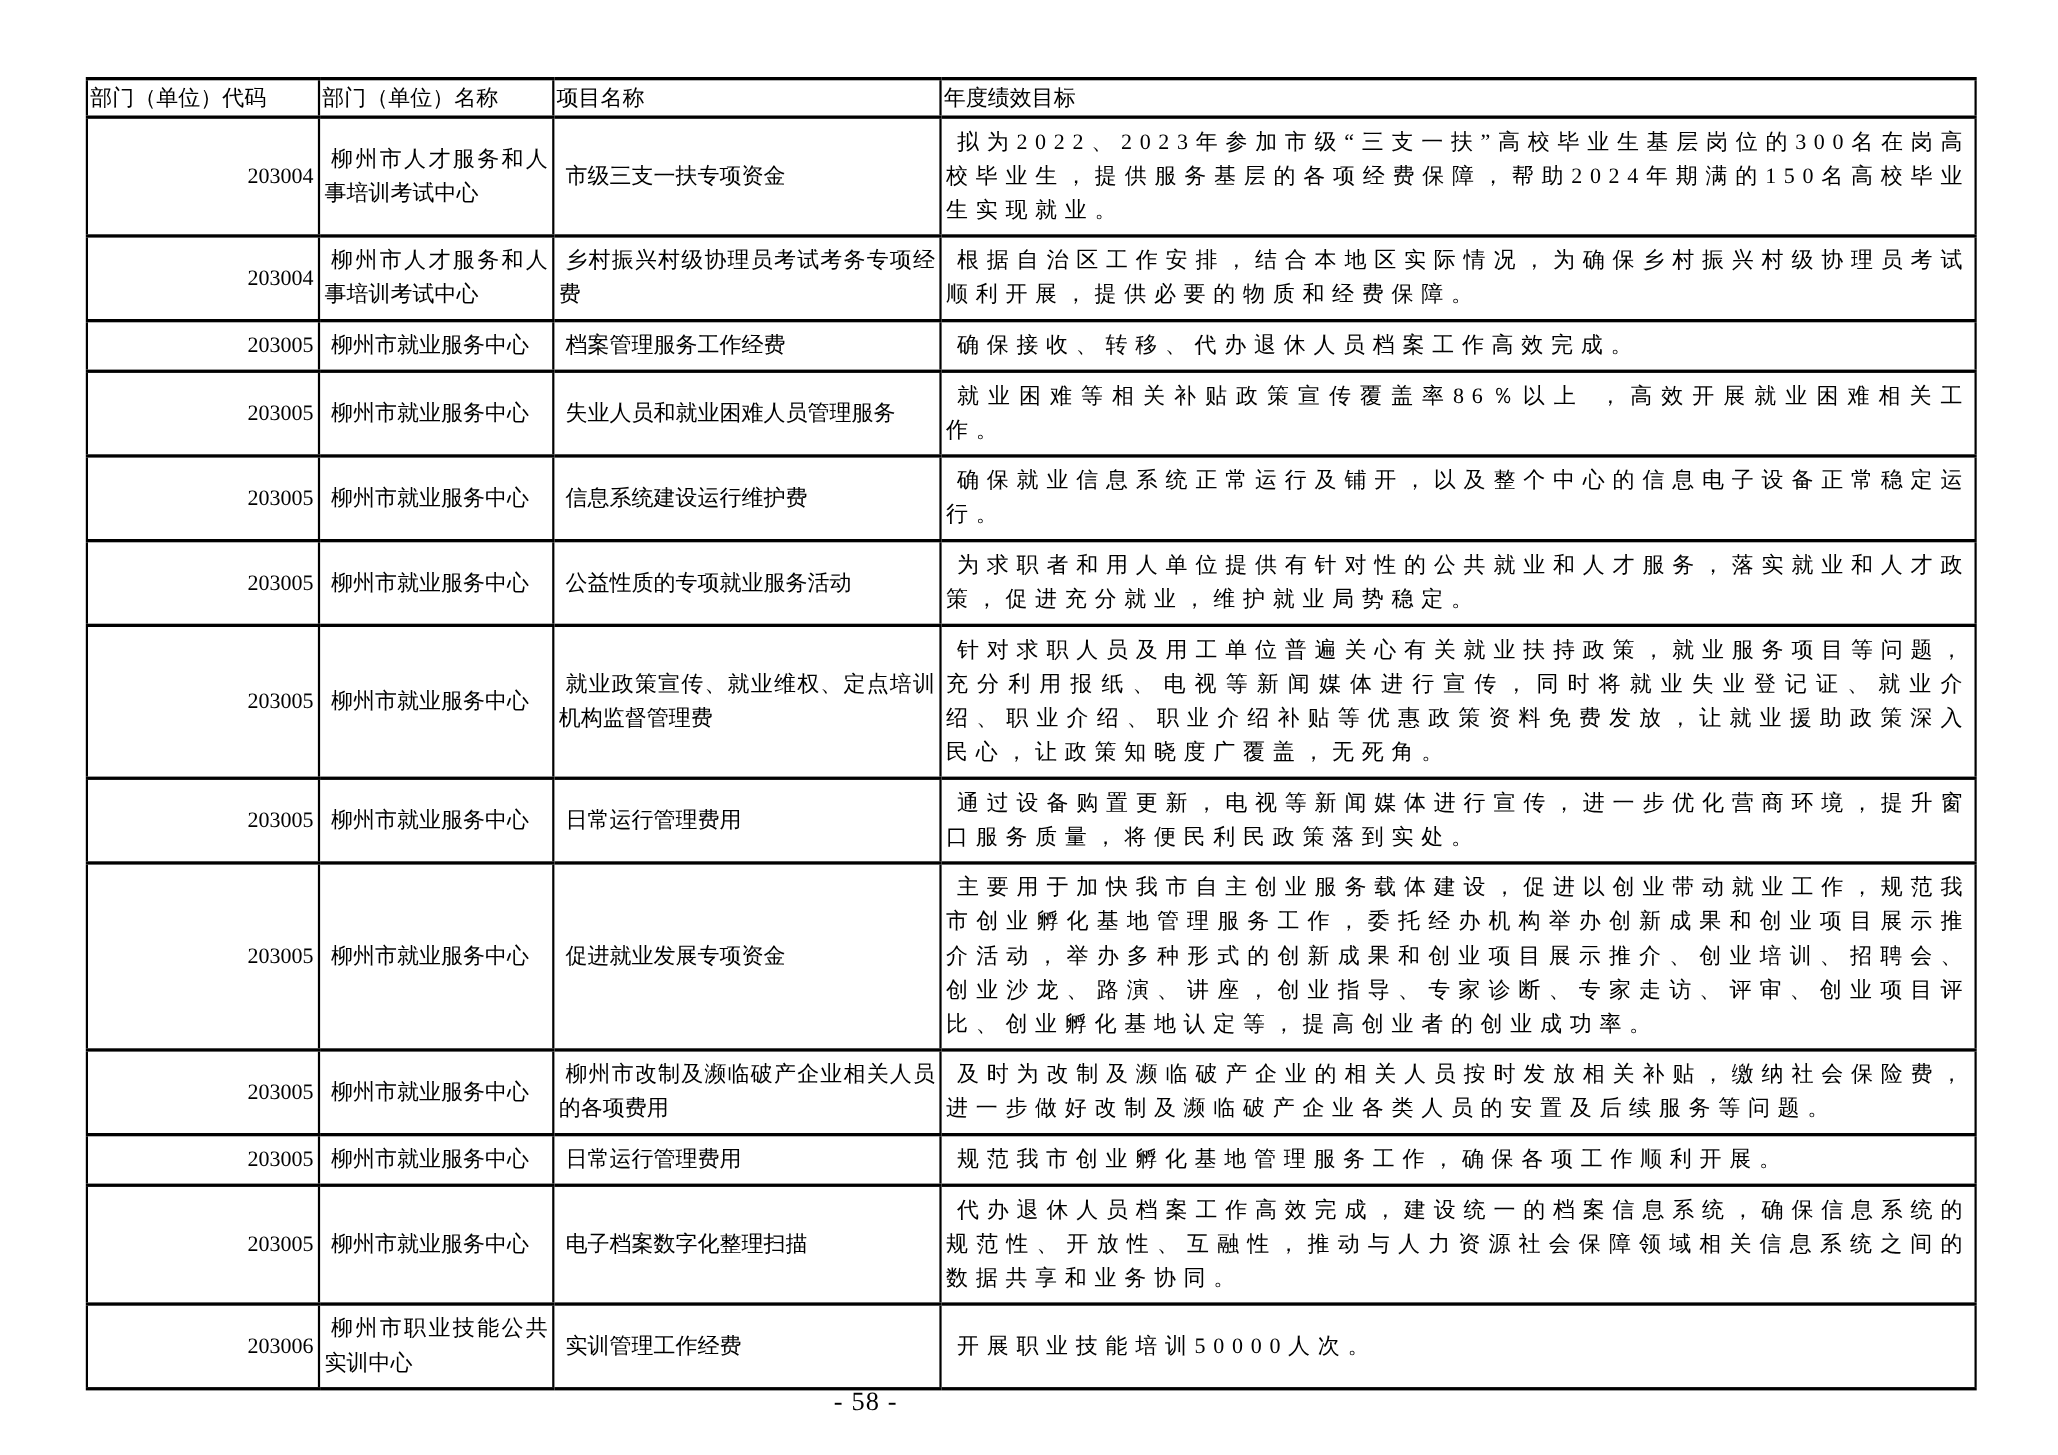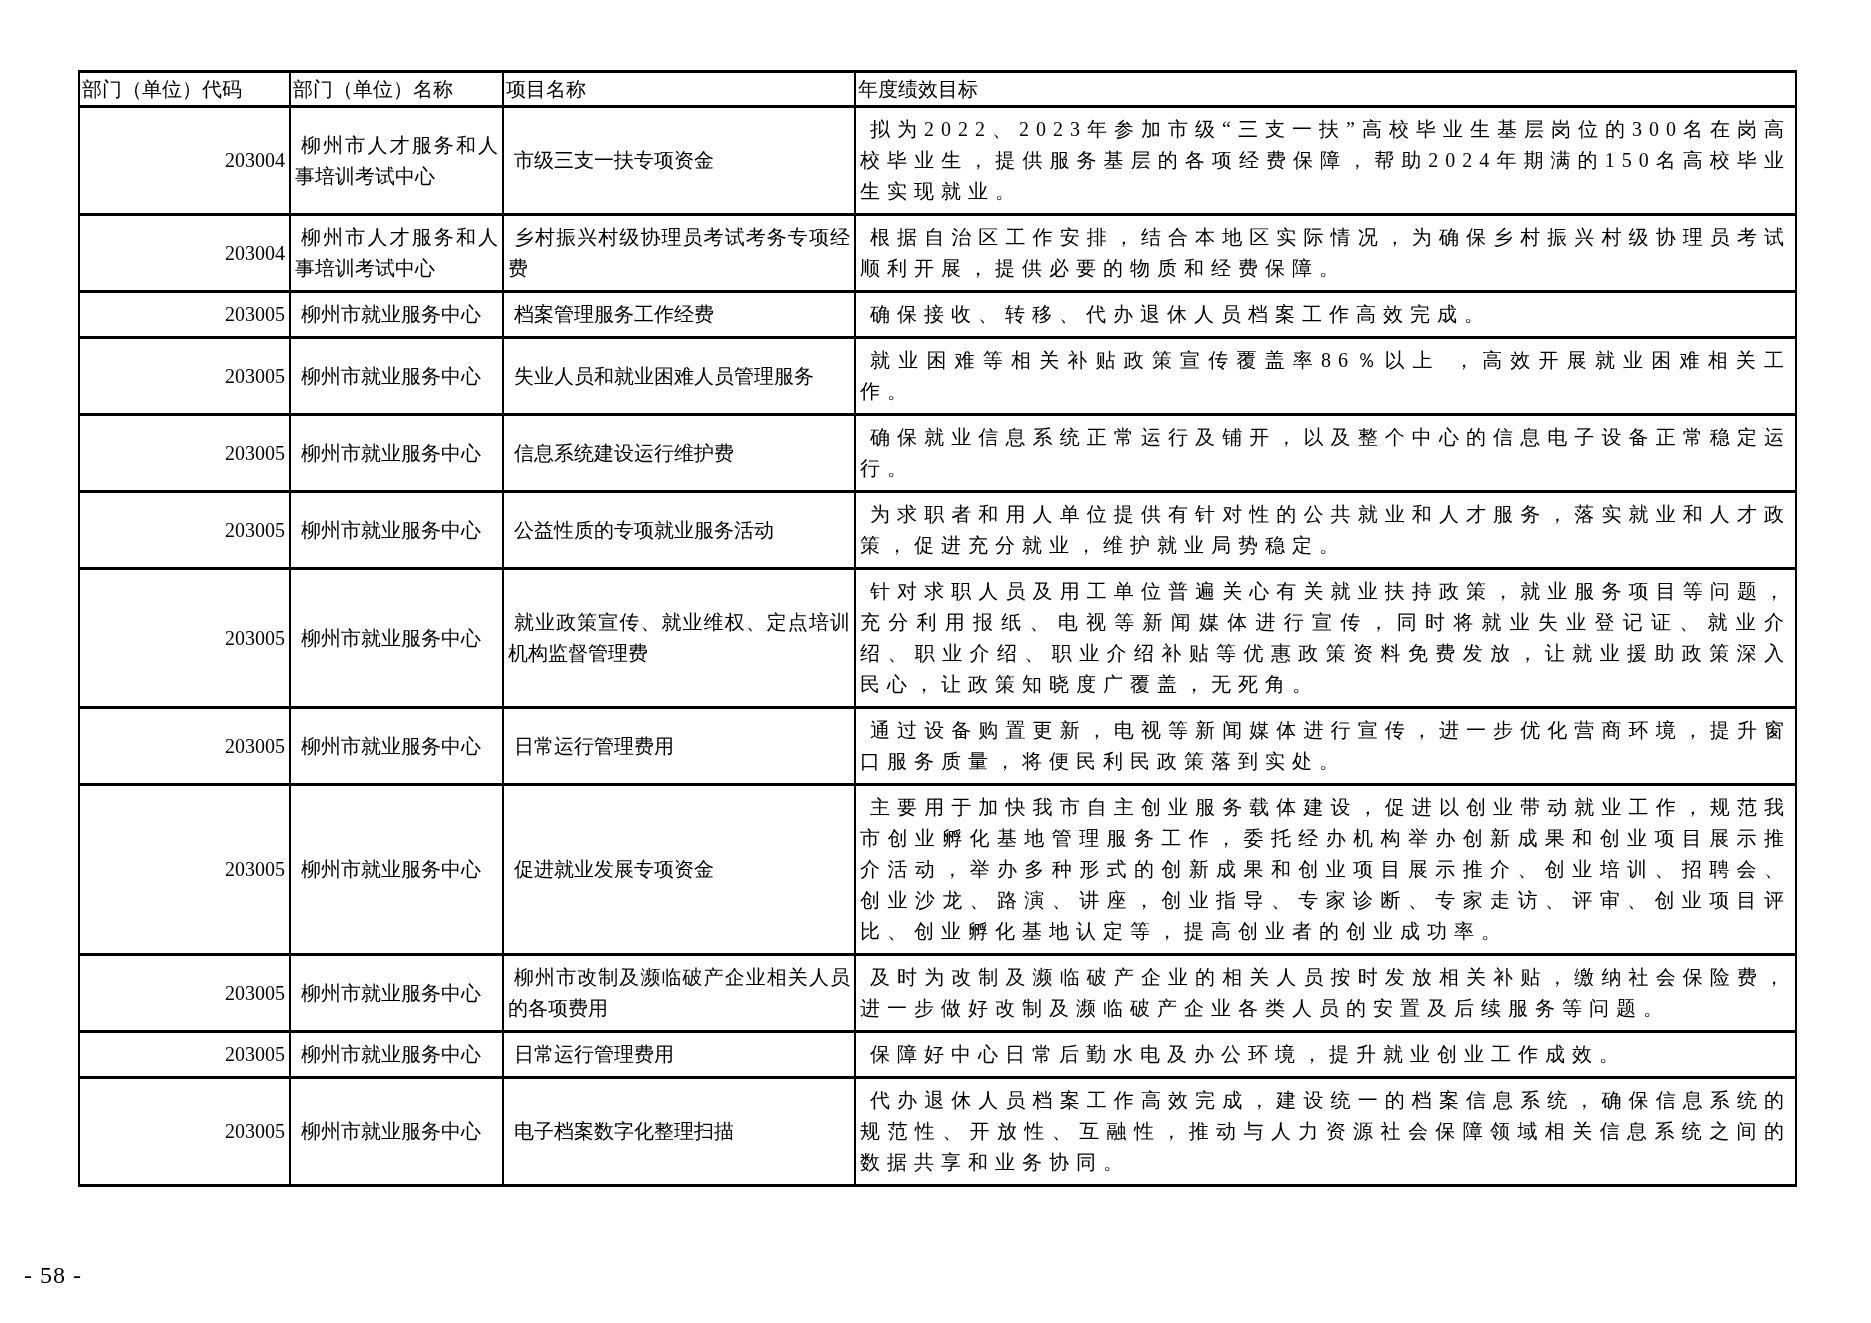--- a/index.html
+++ b/index.html
@@ -52,24 +52,23 @@
   }
   td.col-target {
     text-indent: 10px;
     letter-spacing: 7px;
   }
   .page-number {
     position: absolute;
     top: 1262px;
     left: 0;
     width: 1574px;
-    text-align: left;
+    text-align: center;
     font-size: 24px;
     letter-spacing: 1px;
-    margin-left: 24px;
   }
 </style>
 </head>
 <body>
 
 <table class="report-table">
   <colgroup>
     <col style="width:211px">
     <col style="width:213px">
     <col style="width:352px">
@@ -141,24 +140,30 @@
       <tr>
         <td class="col-code">203005</td>
         <td class="col-dept">柳州市就业服务中心</td>
         <td class="col-project">柳州市改制及濒临破产企业相关人员的各项费用</td>
         <td class="col-target">及时为改制及濒临破产企业的相关人员按时发放相关补贴，缴纳社会保险费，进一步做好改制及濒临破产企业各类人员的安置及后续服务等问题。</td>
       </tr>
       <tr>
         <td class="col-code">203005</td>
         <td class="col-dept">柳州市就业服务中心</td>
         <td class="col-project">日常运行管理费用</td>
-        <td class="col-target">保障好中心日常后勤水电及办公环境，提升就业创业工作成效。</td>
+        <td class="col-target">规范我市创业孵化基地管理服务工作，确保各项工作顺利开展。</td>
       </tr>
       <tr>
         <td class="col-code">203005</td>
         <td class="col-dept">柳州市就业服务中心</td>
         <td class="col-project">电子档案数字化整理扫描</td>
         <td class="col-target">代办退休人员档案工作高效完成，建设统一的档案信息系统，确保信息系统的规范性、开放性、互融性，推动与人力资源社会保障领域相关信息系统之间的数据共享和业务协同。</td>
       </tr>
+      <tr>
+        <td class="col-code">203006</td>
+        <td class="col-dept">柳州市职业技能公共实训中心</td>
+        <td class="col-project">实训管理工作经费</td>
+        <td class="col-target">开展职业技能培训50000人次。</td>
+      </tr>
     </tbody>
 </table>
 
 <div class="page-number">- 58 -</div>
 
 </body></html>

